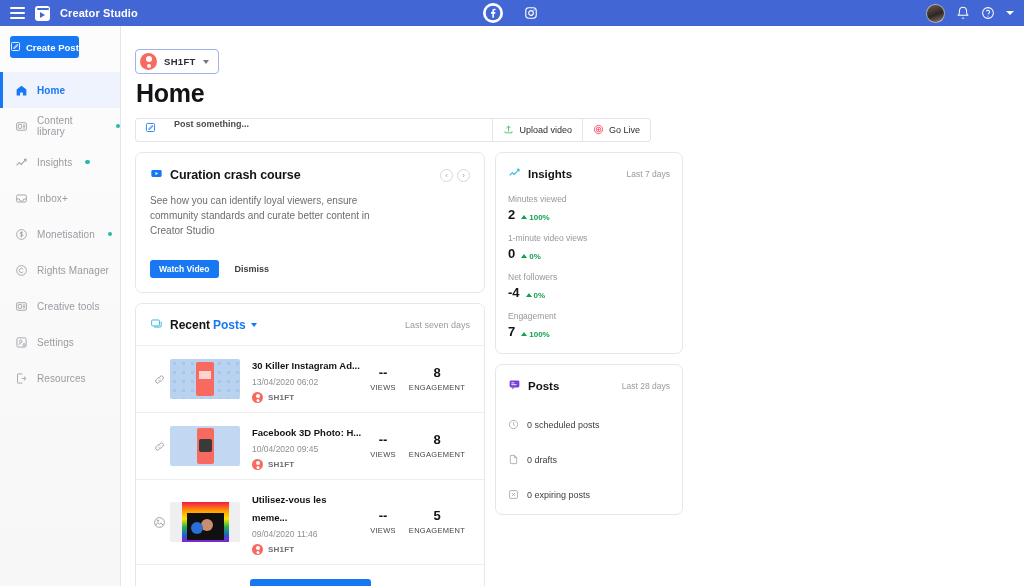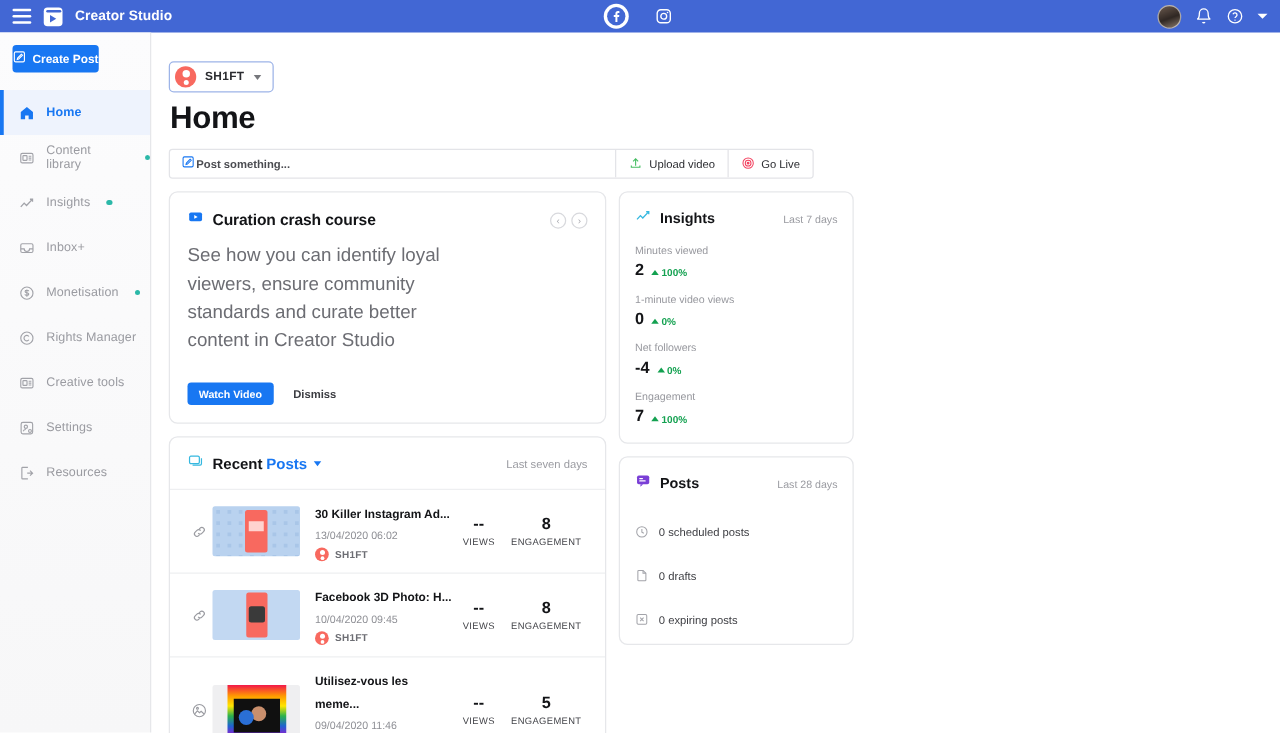--- a/index.html
+++ b/index.html
@@ -82,42 +82,42 @@
   .acct-name { font-size: 9.5px; font-weight: 700; color: #2b2c30; letter-spacing: .3px; }
   .caret-g { width: 0; height: 0; border-left: 3.5px solid transparent; border-right: 3.5px solid transparent; border-top: 4px solid #76777c; }
 
   .page-title { font-size: 25px; font-weight: 700; color: #131417; margin: 5px 0 10px 1px; letter-spacing: -.3px; }
 
   
   .composer {
     width: 516px; height: 24px; background: #fff; border: 1px solid #e3e4e8; border-radius: 3px;
     display: flex; align-items: stretch; overflow: hidden;
   }
-  .comp-input { flex: 1; display: flex; align-items: center; gap: 1px; padding-left: 9px; cursor: text; }
+  .comp-input { flex: 1; display: flex; align-items: flex-start; gap: 18px; padding-left: 9px; cursor: text; }
   .comp-ph { font-size: 9px; font-weight: 700; color: #4b4c51; }
   .comp-btn {
     display: flex; align-items: center; gap: 5px; padding: 0 10px;
     border-left: 1px solid #e3e4e8; font-size: 9px; font-weight: 400; color: #2b2c30; cursor: pointer;
   }
 
   
   .cols { display: flex; gap: 10px; margin-top: 10px; }
   .card { background: #fff; border: 1px solid #e6e7ea; border-radius: 7px; }
 
   
   .col-left { width: 350px; }
   .curation { padding: 13px 14px 14px 14px; }
   .cur-head { display: flex; align-items: center; }
   .cur-title { font-size: 12.5px; font-weight: 700; color: #131417; margin-left: 7px; letter-spacing: -.1px; }
   .cur-navs { margin-left: auto; display: flex; gap: 4px; }
   .circ-btn {
     width: 13px; height: 13px; border-radius: 50%; border: 1px solid #d8d9dd;
     display: flex; align-items: center; justify-content: center; color: #a9aab0; font-size: 8px; cursor: pointer;
   }
-  .cur-body { font-size: 15px; line-height: 1.5; color: #6c6d73; margin-top: 9px; max-width: 232px; }
+  .cur-body { font-size: 10px; line-height: 1.5; color: #6c6d73; margin-top: 9px; max-width: 232px; }
   .cur-actions { margin-top: 22px; display: flex; align-items: center; gap: 16px; }
   .btn-blue {
     background: #1877f2; color: #fff; border: none; border-radius: 3px;
     height: 18px; padding: 0 9px; font-family: inherit; font-size: 8.5px; font-weight: 700; cursor: pointer;
   }
   .btn-text { font-size: 9px; font-weight: 700; color: #3c3d42; cursor: pointer; }
 
   
   .recent { margin-top: 10px; }
   .rec-head { display: flex; align-items: center; padding: 12px 14px 11px 14px; }

